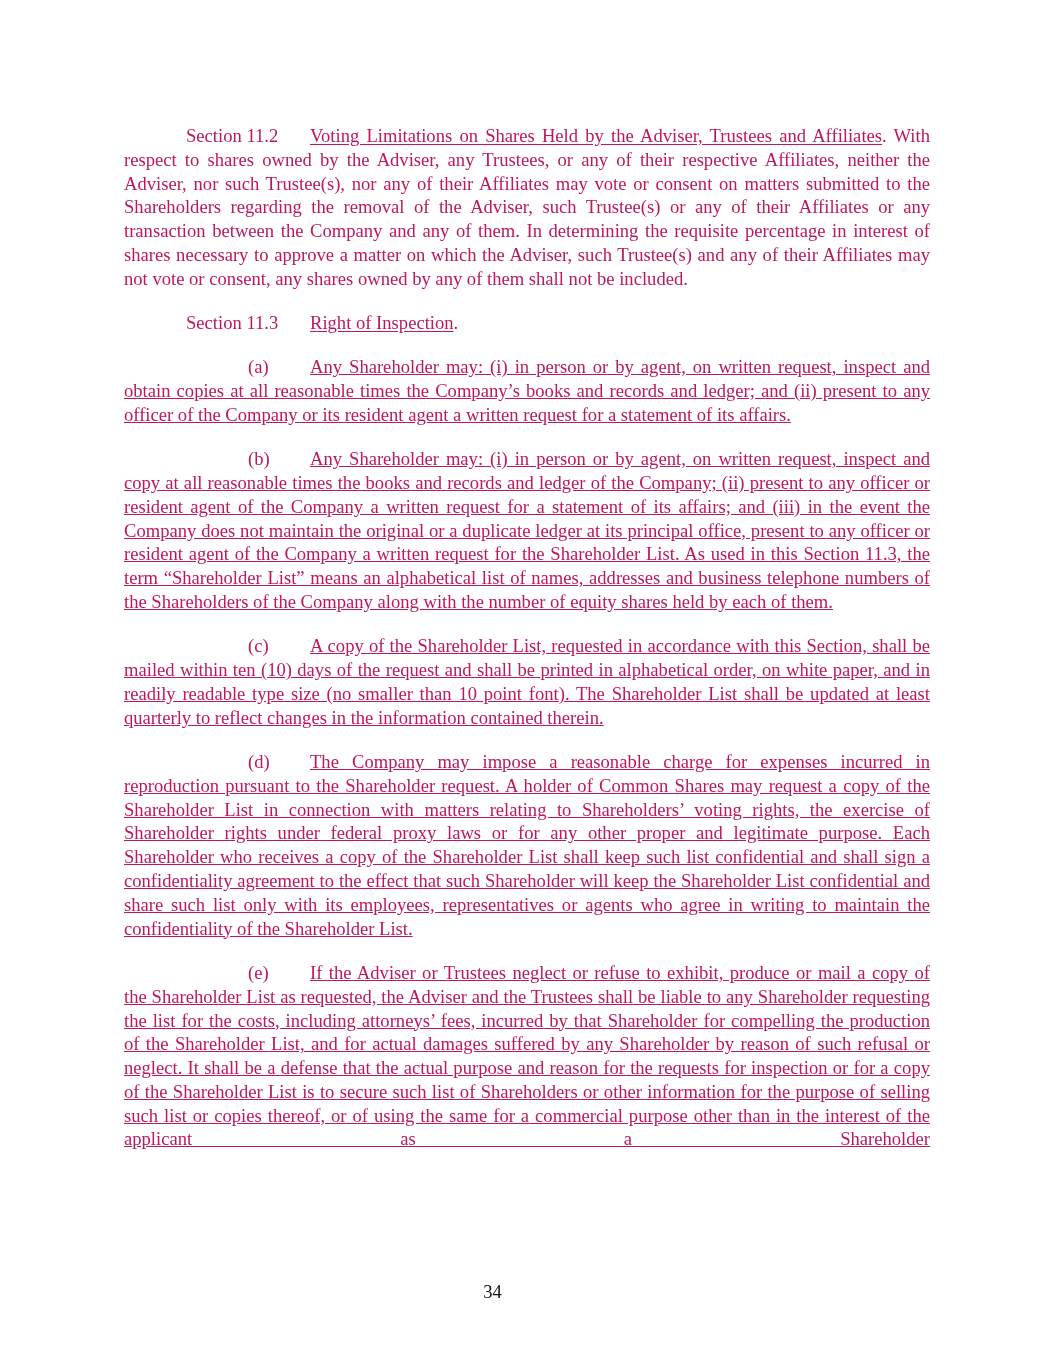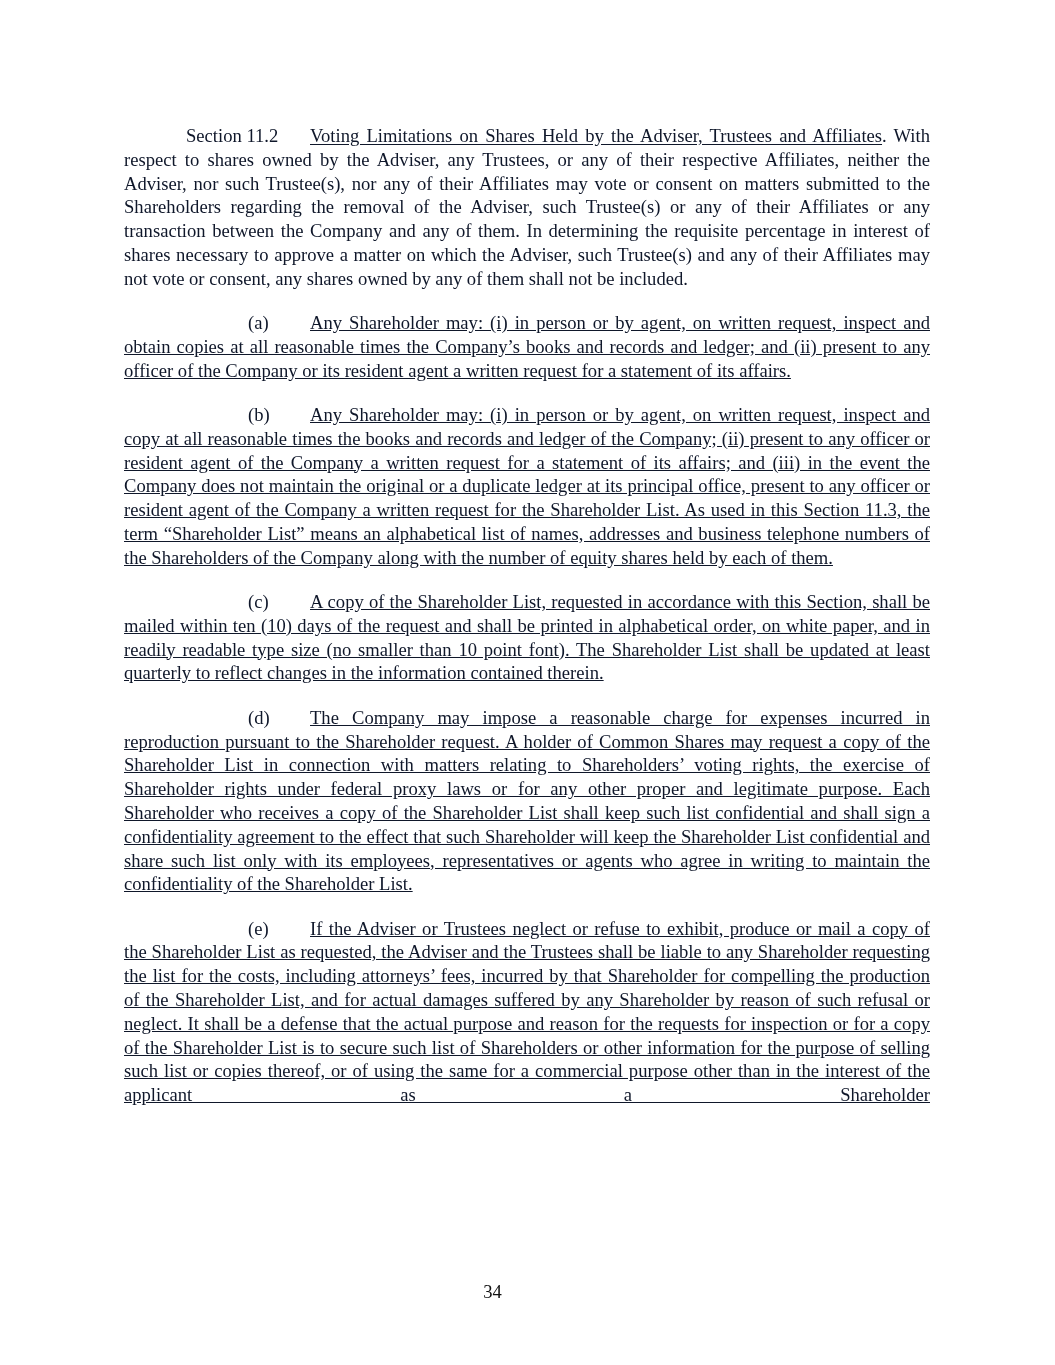--- a/index.html
+++ b/index.html
@@ -1,40 +1,41 @@
 <!DOCTYPE html>
 <html><head>
 <meta charset="utf-8">
 <style>
   html, body { margin: 0; padding: 0; background: #ffffff; }
   body { width: 1055px; height: 1365px; position: relative; overflow: hidden; }
   .page {
     position: absolute; left: 124px; top: 124px; width: 806px;
     font-family: "Liberation Serif", "DejaVu Serif", serif;
-    font-size: 18.6px; line-height: 23.8px; color: #0f172a;
+    font-size: 18.6px; line-height: 23.8px; color: #be185d;
   }
   .para { margin: 0 0 20.5px 0; text-align: justify; text-align-last: left; }
   .sec-head { text-indent: 62px; }
   .sec-num { display: inline-block; width: 124px; text-indent: 0; }
   .sec-title { text-decoration: underline; text-underline-offset: 2px; }
   .sub { text-indent: 124px; text-decoration: underline; }
   .sub-label { display: inline-block; width: 62px; text-indent: 0; }
   .last-line-justify { text-align-last: justify; margin-top: 20px; }
   .footer {
     position: absolute; left: 0; width: 985px; top: 1281px; text-align: center;
     font-family: "Liberation Serif", "DejaVu Serif", serif; font-size: 18.6px; color: #111111;
   }
 </style>
 </head>
 <body>
 
 <div class="page">
 
   <p class="para sec-head"><span class="sec-num">Section 11.2</span><span class="sec-title">Voting Limitations on Shares Held by the Adviser, Trustees and Affiliates</span><span>.</span><span> With respect to shares owned by the Adviser, any Trustees, or any of their respective Affiliates, neither the Adviser, nor such Trustee(s), nor any of their Affiliates may vote or consent on matters submitted to the Shareholders regarding the removal of the Adviser, such Trustee(s) or any of their Affiliates or any transaction between the Company and any of them. In determining the requisite percentage in interest of shares necessary to approve a matter on which the Adviser, such Trustee(s) and any of their Affiliates may not vote or consent, any shares owned by any of them shall not be included.</span></p>
 
+  <p class="para sec-head"><span class="sec-num">Section 11.3</span><span class="sec-title">Right of Inspection</span><span>.</span></p>
 
   <p class="para sub"><span class="sub-label">(a)</span><span>Any Shareholder may: (i) in person or by agent, on written request, inspect and obtain copies at all reasonable times the Company’s books and records and ledger; and (ii) present to any officer of the Company or its resident agent a written request for a statement of its affairs.</span></p>
 
   <p class="para sub"><span class="sub-label">(b)</span><span>Any Shareholder may: (i) in person or by agent, on written request, inspect and copy at all reasonable times the books and records and ledger of the Company; (ii) present to any officer or resident agent of the Company a written request for a statement of its affairs; and (iii) in the event the Company does not maintain the original or a duplicate ledger at its principal office, present to any officer or resident agent of the Company a written request for the Shareholder List. As used in this Section 11.3, the term “Shareholder List” means an alphabetical list of names, addresses and business telephone numbers of the Shareholders of the Company along with the number of equity shares held by each of them.</span></p>
 
   <p class="para sub"><span class="sub-label">(c)</span><span>A copy of the Shareholder List, requested in accordance with this Section, shall be mailed within ten (10) days of the request and shall be printed in alphabetical order, on white paper, and in readily readable type size (no smaller than 10 point font). The Shareholder List shall be updated at least quarterly to reflect changes in the information contained therein.</span></p>
 
   <p class="para sub"><span class="sub-label">(d)</span><span>The Company may impose a reasonable charge for expenses incurred in reproduction pursuant to the Shareholder request. A holder of Common Shares may request a copy of the Shareholder List in connection with matters relating to Shareholders’ voting rights, the exercise of Shareholder rights under federal proxy laws or for any other proper and legitimate purpose. Each Shareholder who receives a copy of the Shareholder List shall keep such list confidential and shall sign a confidentiality agreement to the effect that such Shareholder will keep the Shareholder List confidential and share such list only with its employees, representatives or agents who agree in writing to maintain the confidentiality of the Shareholder List.</span></p>
 
   <p class="para sub last-line-justify"><span class="sub-label">(e)</span><span>If the Adviser or Trustees neglect or refuse to exhibit, produce or mail a copy of the Shareholder List as requested, the Adviser and the Trustees shall be liable to any Shareholder requesting the list for the costs, including attorneys’ fees, incurred by that Shareholder for compelling the production of the Shareholder List, and for actual damages suffered by any Shareholder by reason of such refusal or neglect. It shall be a defense that the actual purpose and reason for the requests for inspection or for a copy of the Shareholder List is to secure such list of Shareholders or other information for the purpose of selling such list or copies thereof, or of using the same for a commercial purpose other than in the interest of the applicant as a Shareholder</span></p>

